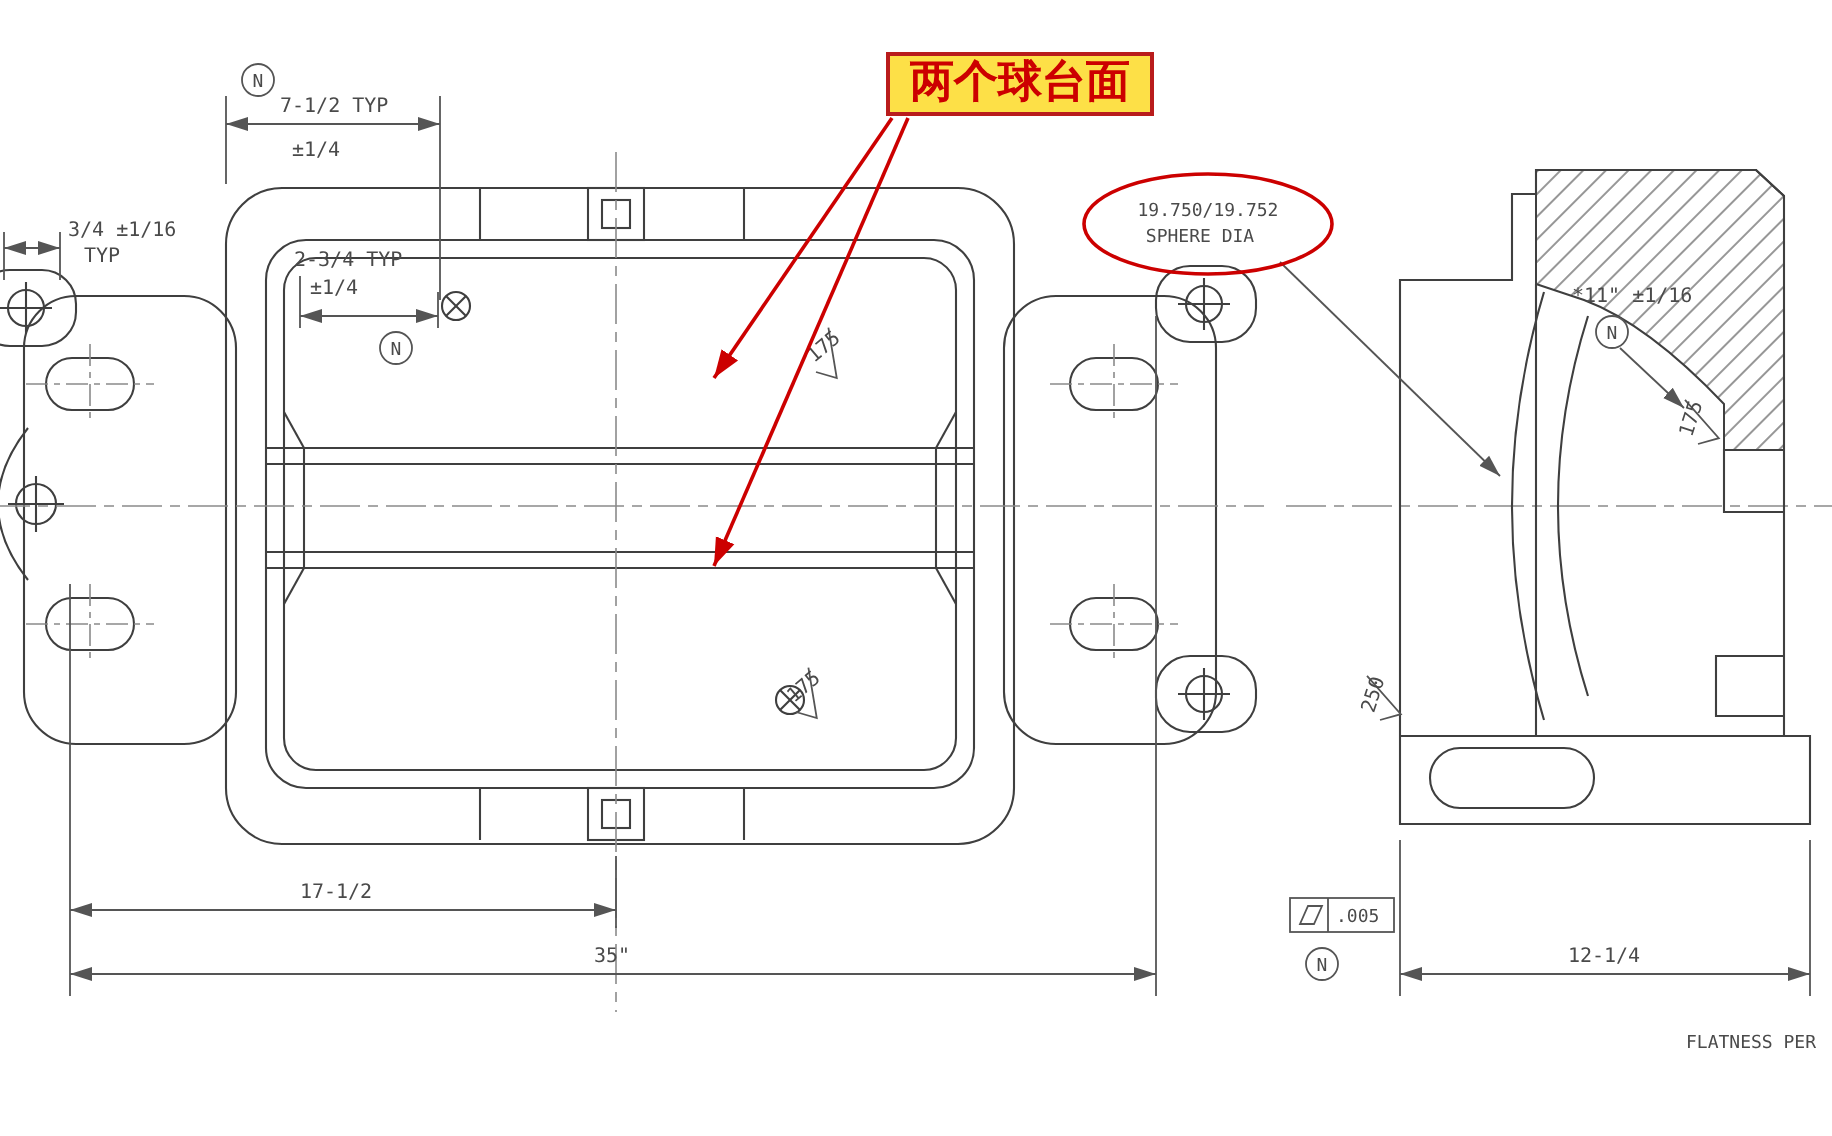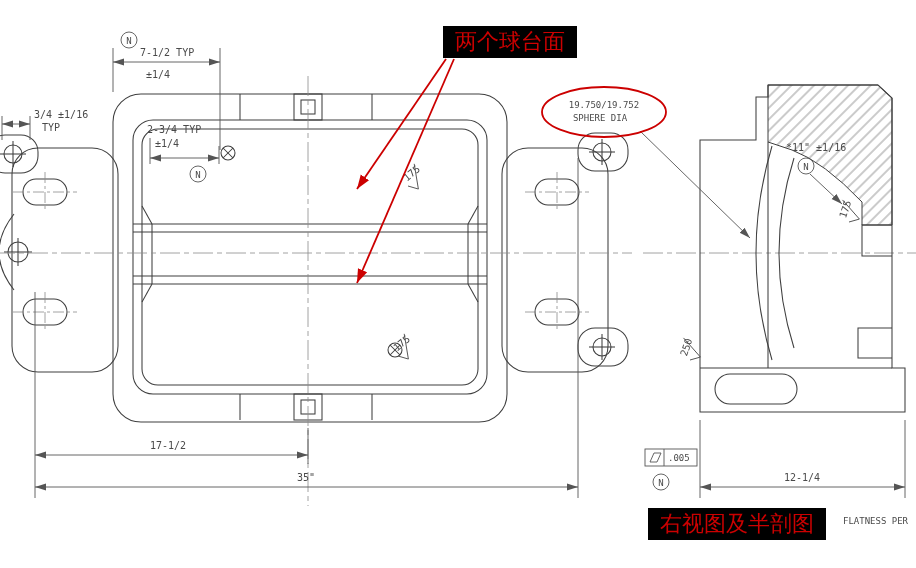--- a/index.html
+++ b/index.html
@@ -8,21 +8,21 @@
   .ln{stroke:#3f3f3f;stroke-width:1.05;fill:none;}
   .dim{stroke:#555555;stroke-width:0.9;fill:none;}
   .cl{stroke:#8a8a8a;stroke-width:0.8;fill:none;stroke-dasharray:20 4 5 4;}
   .cl2{stroke:#8a8a8a;stroke-width:0.8;fill:none;stroke-dasharray:11 3 3 3;}
   .txt{font-family:"DejaVu Sans Mono",monospace;font-size:10px;fill:#4a4a4a;stroke:none;}
   .txt-s{font-size:9px;}
   .txt-n{font-size:9px;text-anchor:middle;}
   .mid{text-anchor:middle;}
   .red{stroke:#cc0000;fill:none;}
   .hatch-fill{fill:url(#hatch);stroke:#3f3f3f;stroke-width:1;}
-  .red-label{position:absolute;border:2px solid #000000;color:#cc0000;background:#000000;font-weight:normal;
+  .red-label{position:absolute;border:2px solid #b91c1c;color:#cc0000;background:#fde047;font-weight:bold;
              font-size:22px;line-height:1.2;padding:1px 10px;font-family:"DejaVu Sans",sans-serif;white-space:nowrap;}
 </style>
 </head>
 <body>
 
 <div class="canvas">
 
 <svg width="916" height="568" viewBox="0 0 916 568">
   <defs>
     <marker id="arr" markerWidth="12" markerHeight="9" refX="11" refY="4.5" orient="auto-start-reverse" markerUnits="userSpaceOnUse">
@@ -241,15 +241,14 @@
   </g>
 
   <g>
     <ellipse class="red" cx="604" cy="112" rx="62" ry="25" stroke-width="1.8"></ellipse>
     <line class="red" x1="446" y1="59" x2="357" y2="189" stroke-width="1.8" marker-end="url(#arrR)"></line>
     <line class="red" x1="454" y1="59" x2="357" y2="283" stroke-width="1.8" marker-end="url(#arrR)"></line>
   </g>
 </svg>
 
 <div class="red-label" style="left:443px;top:26px;">两个球台面</div>
-<div class="red-label" style="left:648px;top:508px;">右视图及半剖图</div>
 
 </div>
 
 </body></html>

